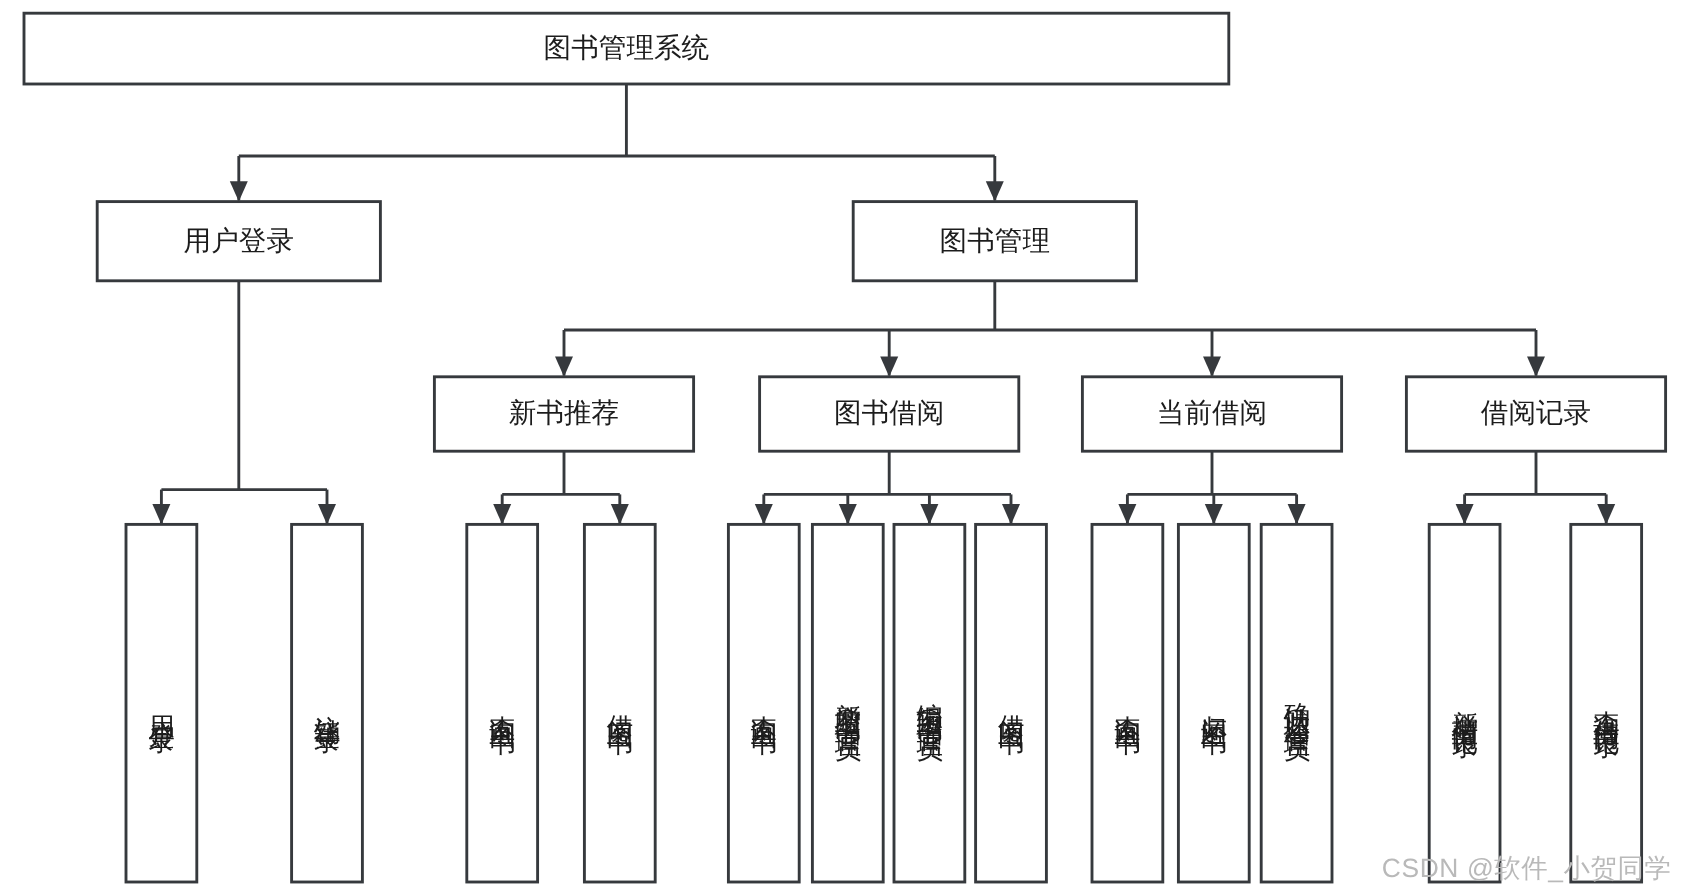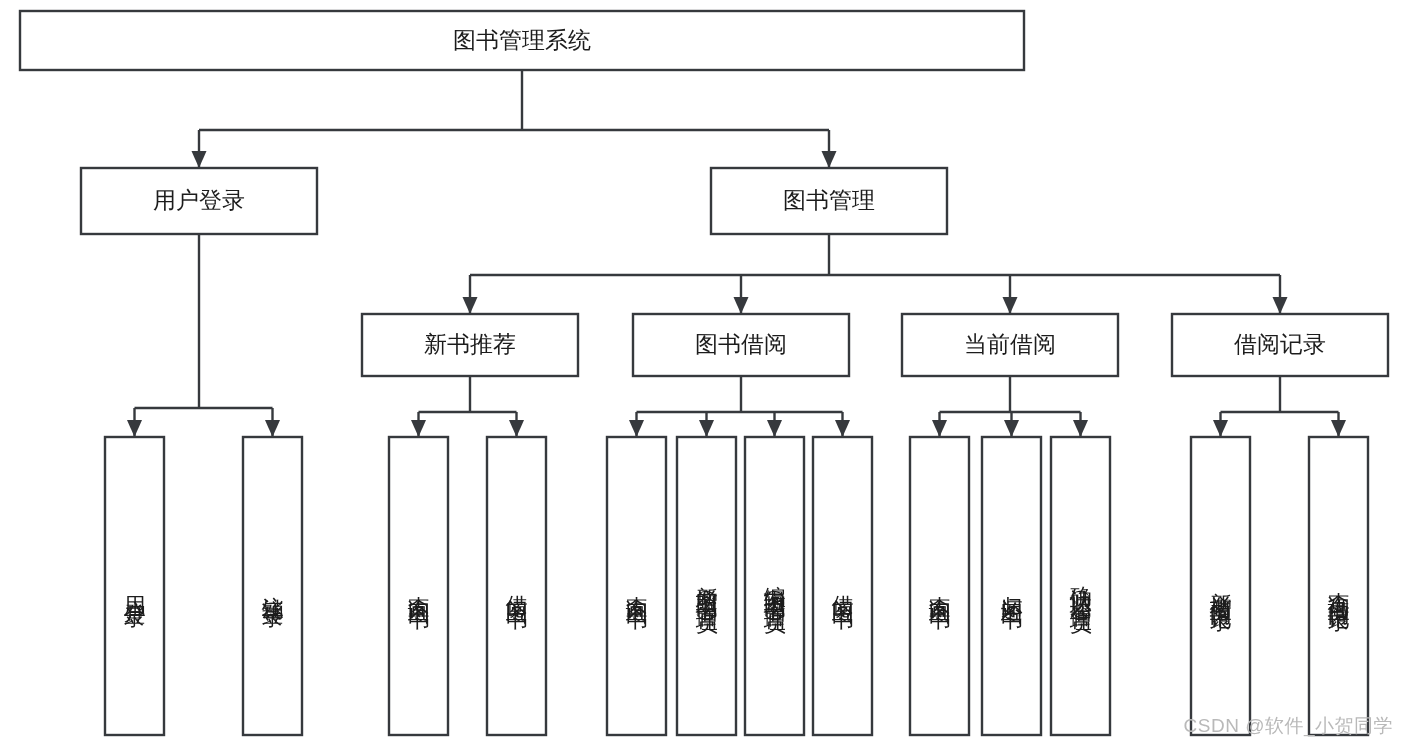--- a/index.html
+++ b/index.html
@@ -65,21 +65,21 @@
     letter-spacing: 4px;
     color: #1c1c1c;
     white-space: nowrap;
     text-align: center;
   }
   .watermark {
     position: absolute;
     right: 12px;
     bottom: 8px;
     font-family: "Liberation Sans", "DejaVu Sans", sans-serif;
-    font-size: 19px;
+    font-size: 22px;
     color: #b9b9b9;
     letter-spacing: 0.5px;
     white-space: nowrap;
   }
 </style>
 </head>
 <body>
 
 <div id="diagram-root">
 

